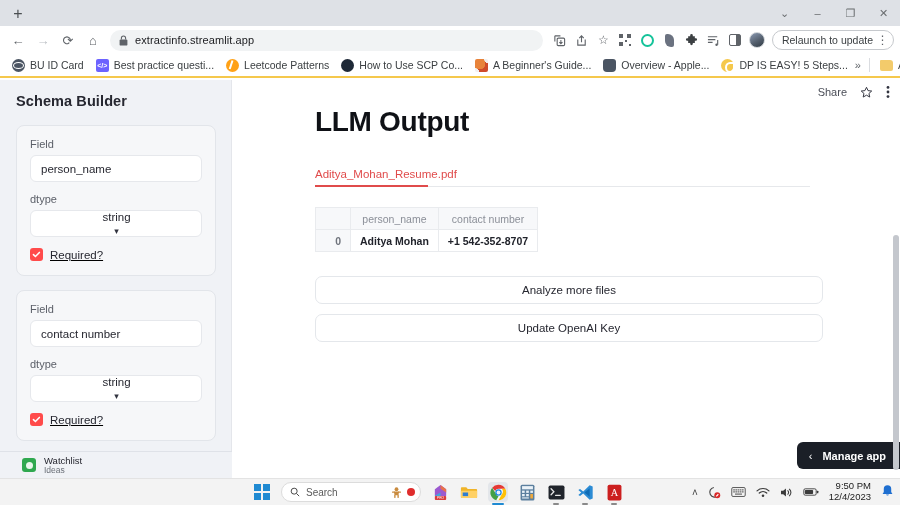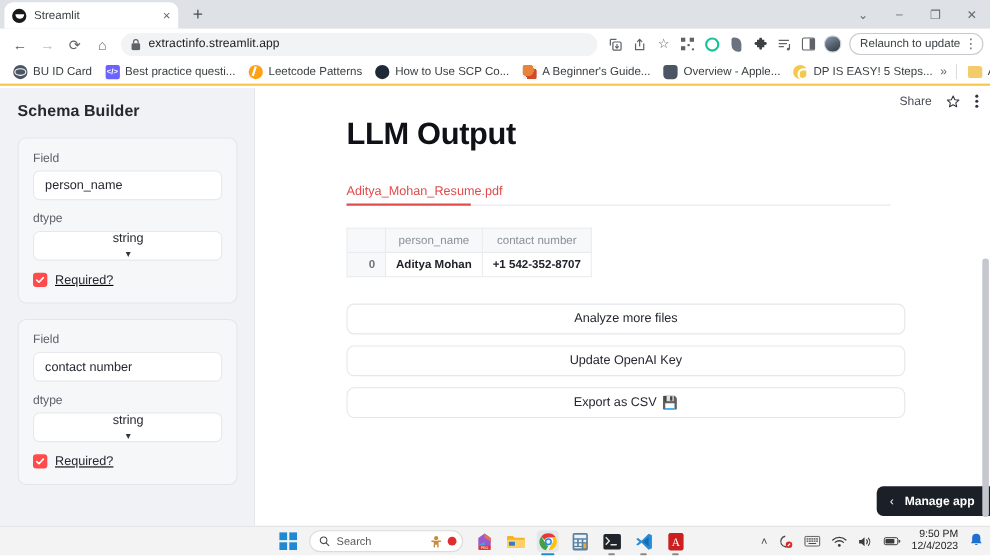--- a/index.html
+++ b/index.html
@@ -284,25 +284,20 @@
   .clock { text-align: right; line-height: 1.15; }
   .clock div { font-size: 9.5px; color: #1b1b1b; }
   .bell { color: #1f6fd0; font-size: 12px; }
 </style>
 </head>
 <body>
 
 <div class="screen">
 
   <div class="chrome-tabstrip">
-    <div class="tab">
-      <span class="tab-favicon"></span>
-      <span class="tab-title">Streamlit</span>
-      <span class="tab-close">×</span>
-    </div>
     <div class="newtab">+</div>
     <div class="win-controls">
       <div class="win-btn">⌄</div>
       <div class="win-btn">–</div>
       <div class="win-btn">❐</div>
       <div class="win-btn">✕</div>
     </div>
   </div>
 
   <div class="chrome-toolbar">
@@ -498,34 +493,37 @@
             </tr>
           </tbody>
         </table>
 
         <div class="btn">
           <span>Analyze more files</span>
         </div>
         <div class="btn">
           <span>Update OpenAI Key</span>
         </div>
-        <div class="btn">
-          <span>Export as CSV</span>
-          <span>💾</span>
-        </div>
       </div>
 
       <div class="manage-app">
         <span class="ma-chev">‹</span>
         <span class="ma-lbl">Manage app</span>
       </div>
 
       <div class="vscroll"></div>
     </div>
 
+    <div class="watchlist">
+      <span class="wl-ico"></span>
+      <span class="wl-txt">
+        <div class="wl-t1">Watchlist</div>
+        <div class="wl-t2">Ideas</div>
+      </span>
+    </div>
   </div>
 
   <div class="taskbar">
     <div class="tb-center">
       <div class="tbapp">
         <span class="win-logo">
             <i></i>
             <i></i>
             <i></i>
             <i></i>

